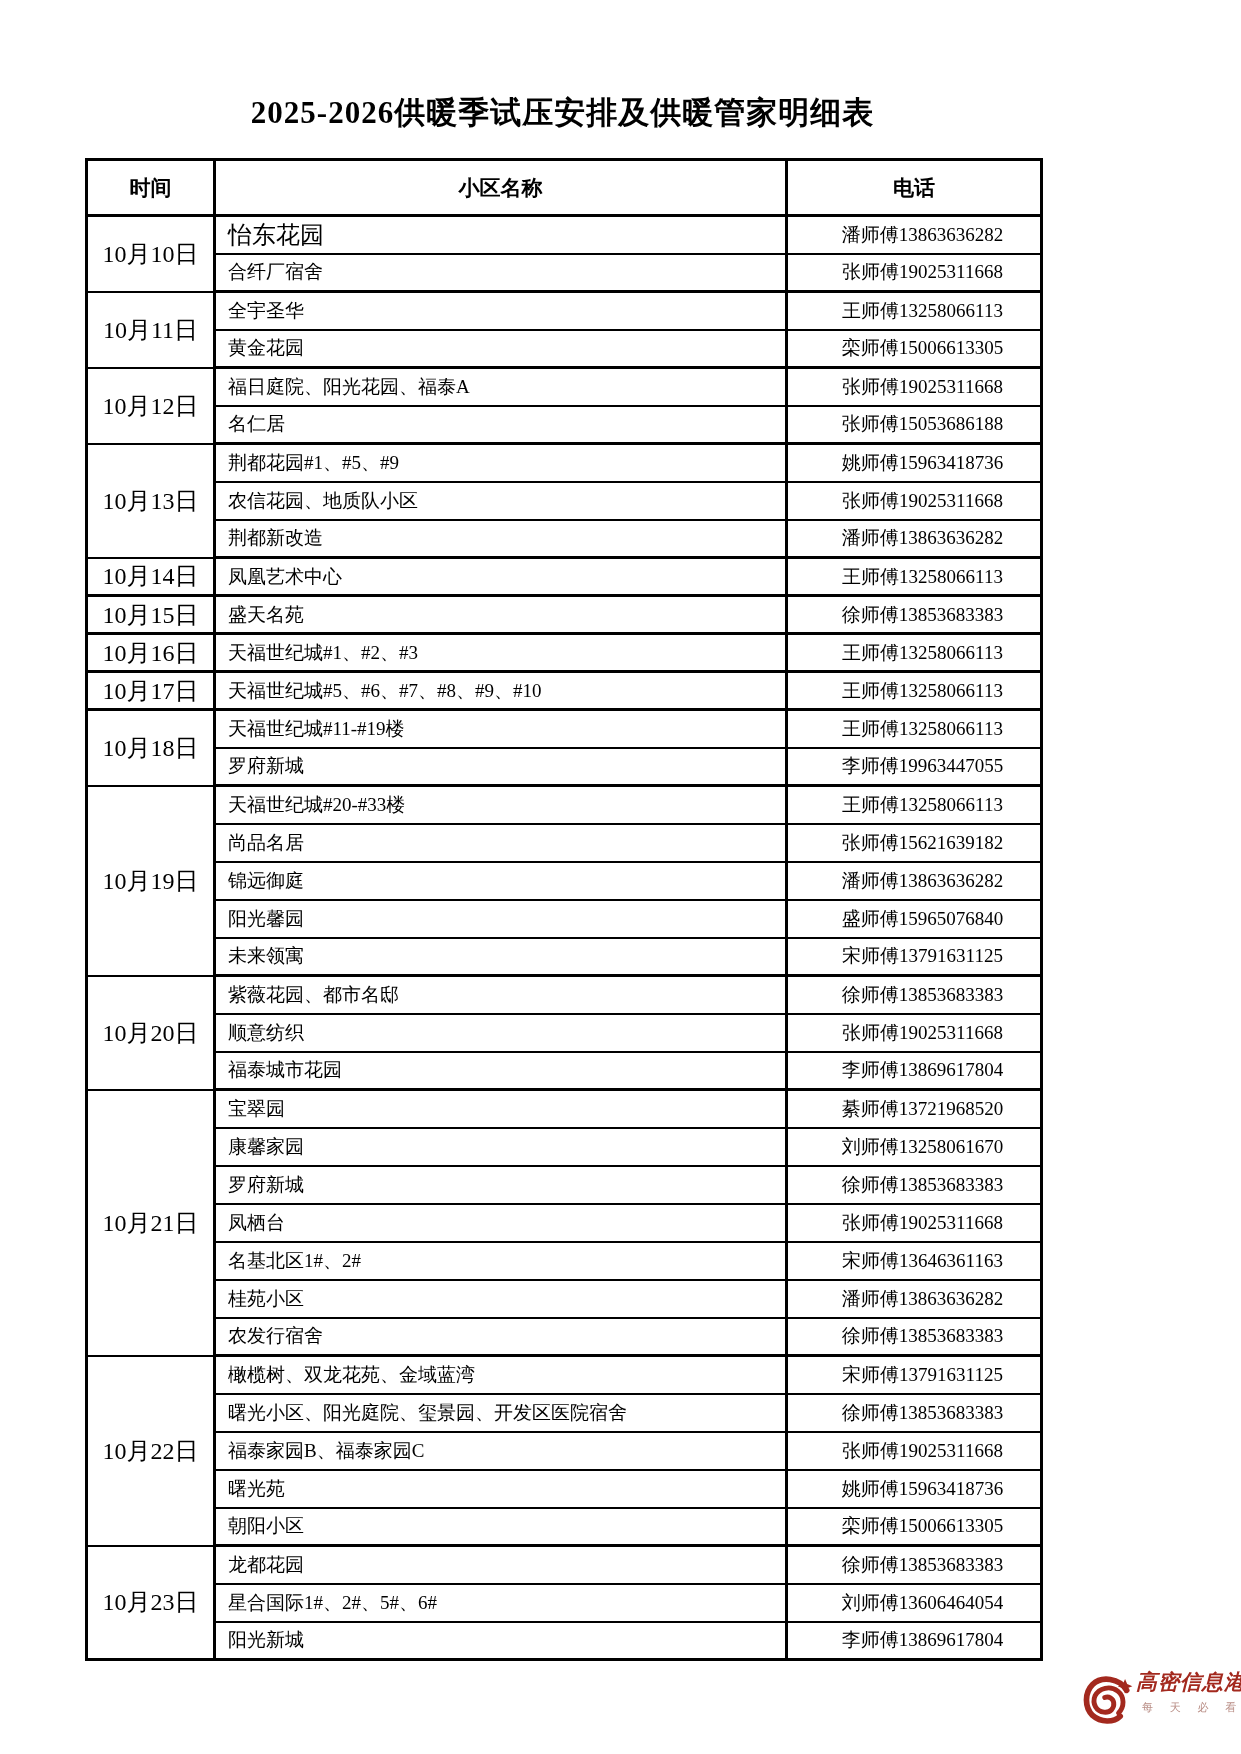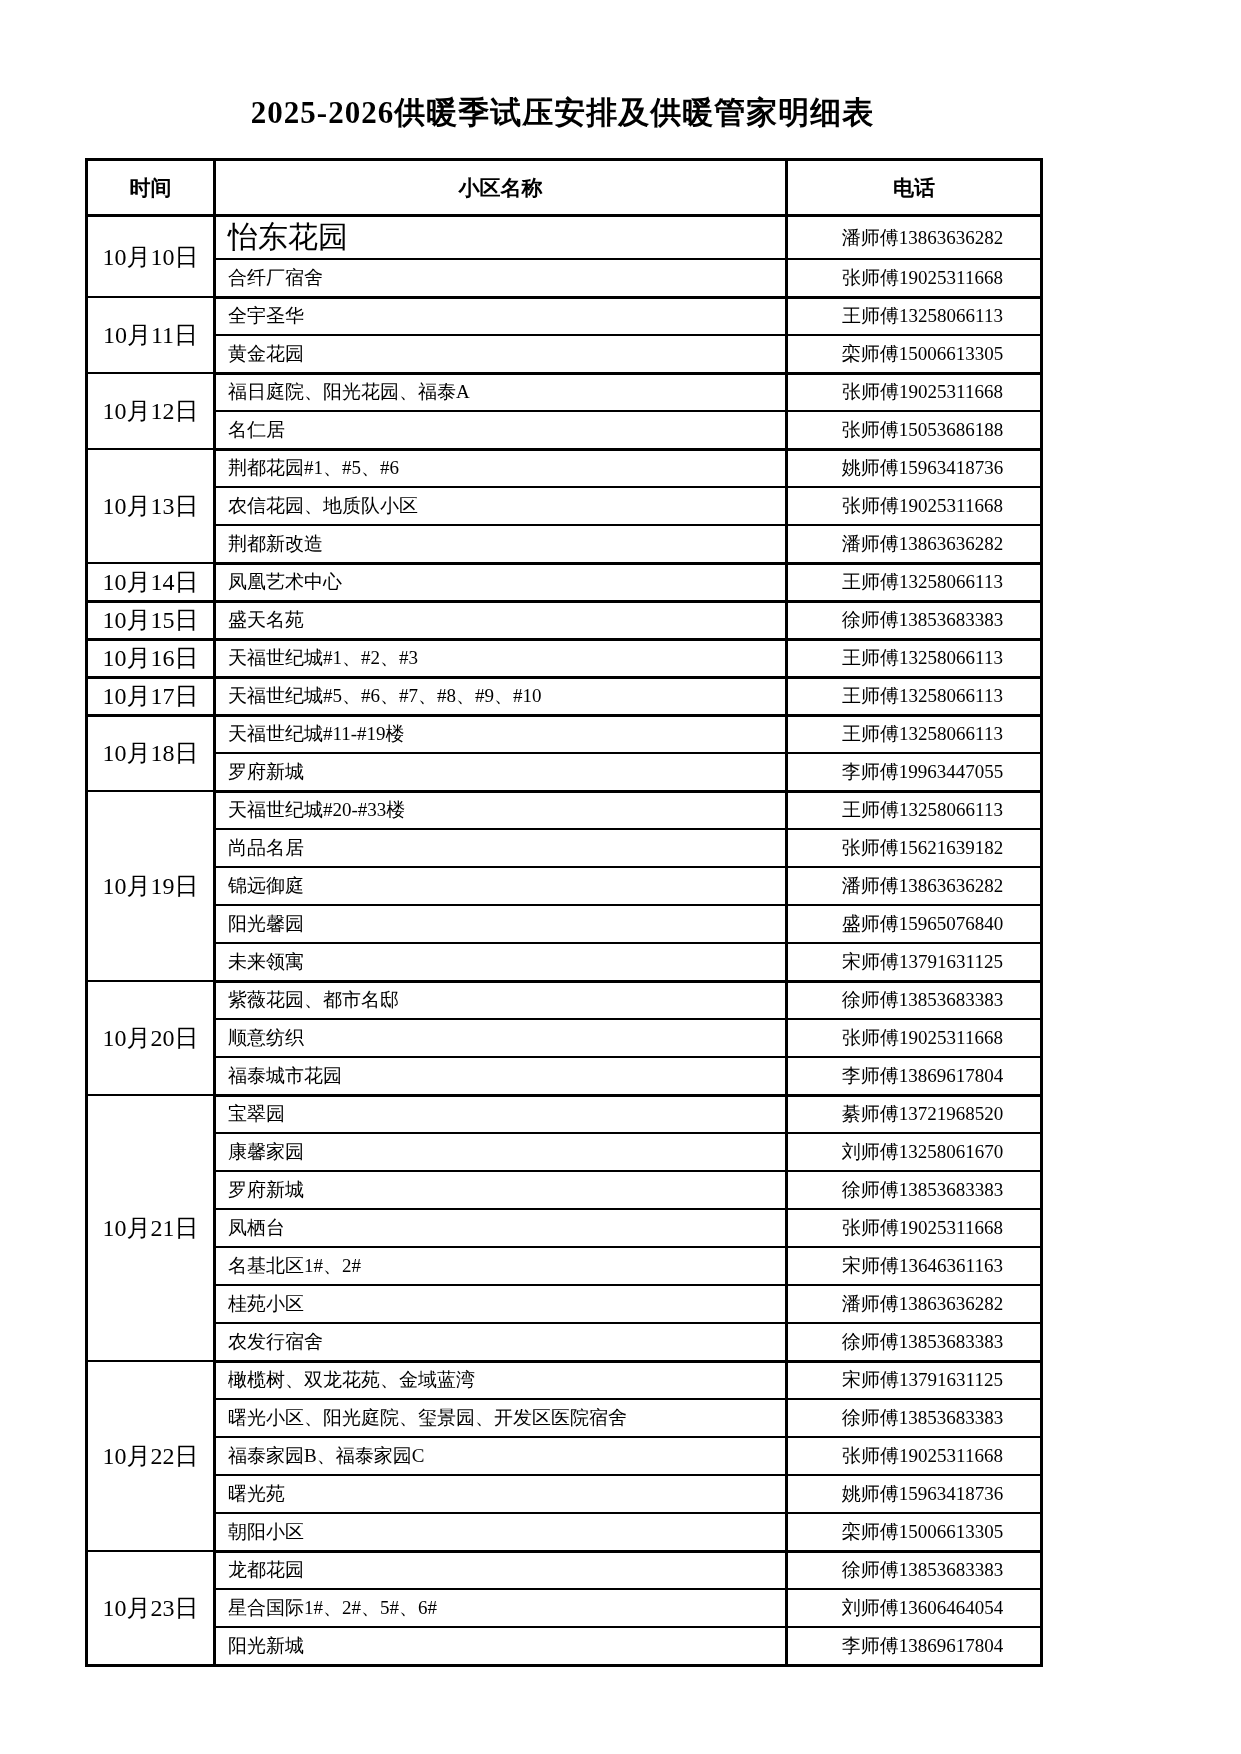--- a/index.html
+++ b/index.html
@@ -14,21 +14,21 @@
   col.c1 { width:128px; } col.c2 { width:572px; } col.c3 { width:255px; }
   th, td { border:2px solid #000; border-left-width:3px; border-right-width:3px;
     background:#fff; overflow:hidden; white-space:nowrap; }
   thead th { height:56px; font-weight:bold; font-size:21px; text-align:center;
     border-bottom-width:3px; }
   tbody td { height:38px; font-size:19px; }
   td.c-date { text-align:center; font-size:24px; vertical-align:middle; }
   td.c-comm { text-align:left; padding-left:12px; vertical-align:middle; }
   td.c-phone { text-align:center; vertical-align:middle;padding-left:17px; }
   tr.group-end td { border-bottom-width:3px; }
-  tr.first-big td.c-comm { font-size:30px; }
+  tr.first-big td.c-comm { font-size:24px; }
   
   .watermark { position:absolute; left:1082px; top:1668px; width:160px;
     display:flex; align-items:flex-start; }
   .wm-swirl { width:52px; height:56px; flex:0 0 auto; margin-top:4px; }
   .wm-texts { margin-left:2px; }
   .wm-brand { font-size:21px; font-weight:bold; font-style:italic;
     white-space:nowrap; letter-spacing:1px; }
   .wm-tagline { font-size:11px; letter-spacing:7px; white-space:nowrap;
     margin-top:4px; padding-left:6px; }
 </style>
@@ -74,21 +74,21 @@
             <td class="c-date" rowspan="2">10月12日</td>
             <td class="c-comm">福日庭院、阳光花园、福泰A</td>
             <td class="c-phone">张师傅19025311668</td>
           </tr>
           <tr class="group-end">
             <td class="c-comm">名仁居</td>
             <td class="c-phone">张师傅15053686188</td>
           </tr>
           <tr>
             <td class="c-date" rowspan="3">10月13日</td>
-            <td class="c-comm">荆都花园#1、#5、#6</td>
+            <td class="c-comm">荆都花园#1、#5、#9</td>
             <td class="c-phone">姚师傅15963418736</td>
           </tr>
           <tr>
             <td class="c-comm">农信花园、地质队小区</td>
             <td class="c-phone">张师傅19025311668</td>
           </tr>
           <tr class="group-end">
             <td class="c-comm">荆都新改造</td>
             <td class="c-phone">潘师傅13863636282</td>
           </tr>
@@ -215,13 +215,26 @@
             <td class="c-phone">刘师傅13606464054</td>
           </tr>
           <tr class="group-end">
             <td class="c-comm">阳光新城</td>
             <td class="c-phone">李师傅13869617804</td>
           </tr>
         </tbody>
     </table>
   </div>
 
+  <div class="watermark">
+    <svg class="wm-swirl" viewBox="0 0 64 64">
+      <g fill="none" stroke="#a3291e" stroke-linecap="round">
+        <path d="M55 20 C 46 5 24 2 13 13 C 3 23 3 41 13 51 C 23 60 39 60 47 52" stroke-width="7"></path>
+        <path d="M45 48 C 52 41 53 28 44 21 C 35 14 21 17 16 27 C 12 37 18 46 27 47 C 35 48 40 42 39 35 C 38 30 33 27 28 29" stroke-width="6"></path>
+      </g>
+      <path d="M53 6 l2.6 6.4 6.4 2.6 -6.4 2.6 -2.6 6.4 -2.6 -6.4 -6.4 -2.6 6.4 -2.6 z" fill="#a3291e"></path>
+    </svg>
+    <div class="wm-texts">
+      <div class="wm-brand" style="color: rgb(163, 41, 30);">高密信息港</div>
+      <div class="wm-tagline" style="color: rgb(185, 142, 134);">每 天 必 看</div>
+    </div>
+  </div>
 </div>
 
 </body></html>

